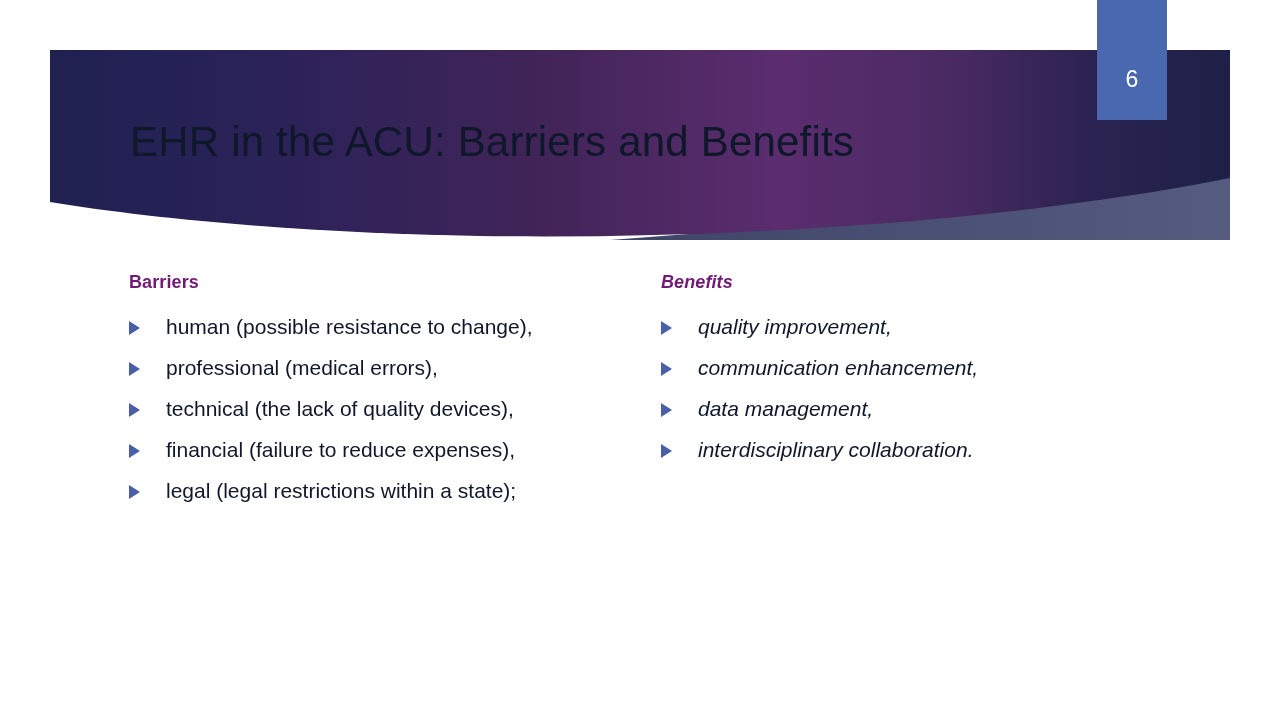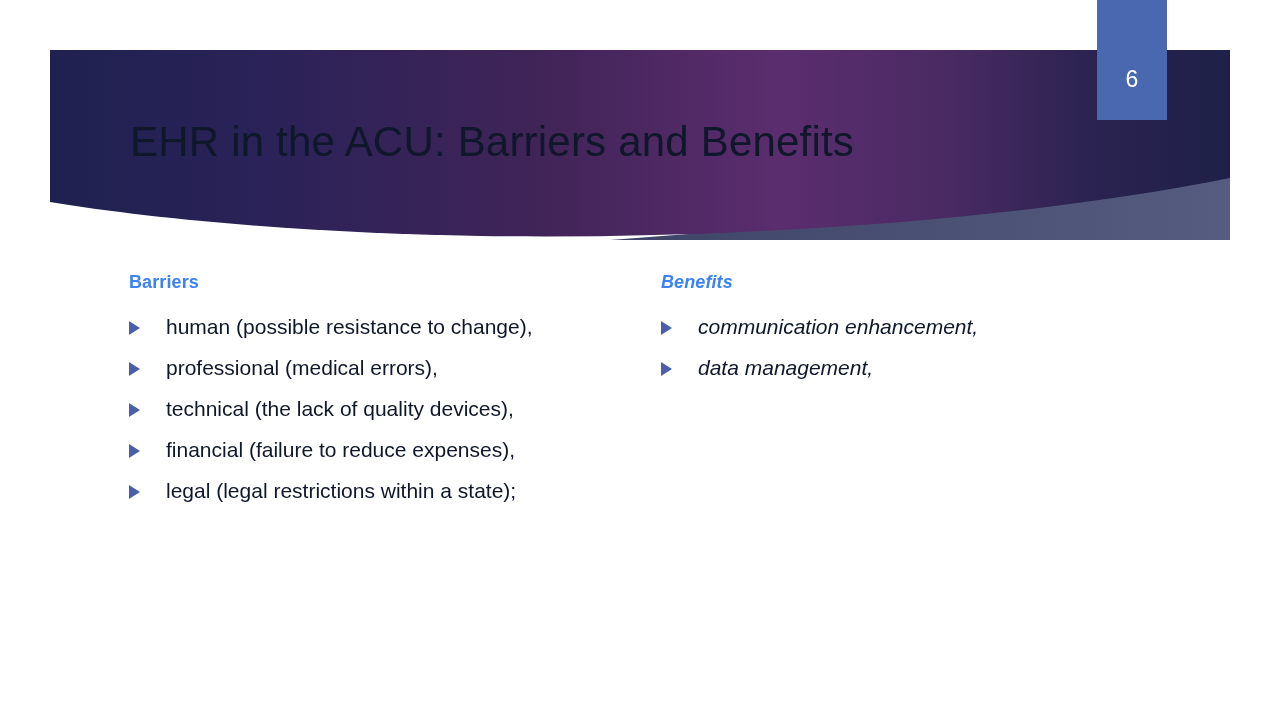--- a/index.html
+++ b/index.html
@@ -84,21 +84,21 @@
   .column {
     position: absolute;
     top: 0;
   }
   #column-barriers { left: 129px; width: 510px; }
   #column-benefits { left: 661px; width: 520px; font-style: italic; }
 
   .column-heading {
     font-size: 18px;
     font-weight: bold;
-    color: #3b82f6;
+    color: #701a75;
     margin: 0 0 19px 0;
     line-height: 24px;
     letter-spacing: 0.1px;
   }
 
   .bullet-list {
     list-style: none;
     margin: 0;
     padding: 0;
   }
@@ -183,23 +183,31 @@
           <span class="bullet-text">legal (legal restrictions within a state);</span>
         </li>
       </ul>
     </div>
 
     <div class="column" id="column-benefits">
       <div class="column-heading">Benefits</div>
       <ul class="bullet-list">
         <li class="bullet-item">
           <span class="bullet-marker"></span>
+          <span class="bullet-text">quality improvement,</span>
+        </li>
+        <li class="bullet-item">
+          <span class="bullet-marker"></span>
           <span class="bullet-text">communication enhancement,</span>
         </li>
         <li class="bullet-item">
           <span class="bullet-marker"></span>
           <span class="bullet-text">data management,</span>
+        </li>
+        <li class="bullet-item">
+          <span class="bullet-marker"></span>
+          <span class="bullet-text">interdisciplinary collaboration.</span>
         </li>
       </ul>
     </div>
 
   </div>
 </div>
 
 </body></html>

